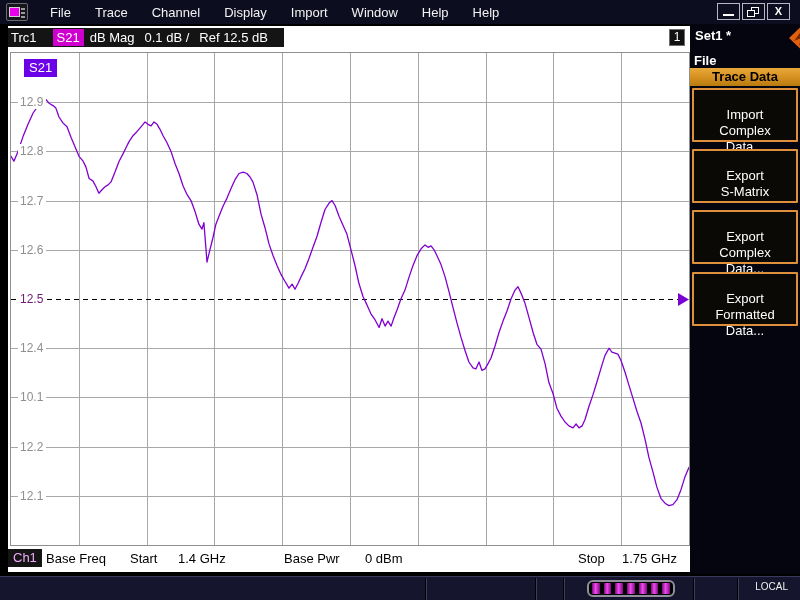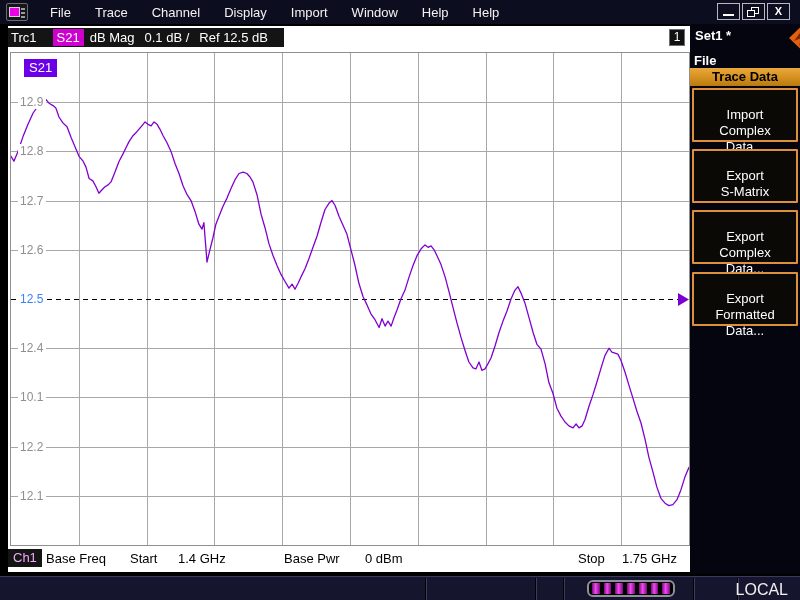--- a/index.html
+++ b/index.html
@@ -50,21 +50,21 @@
   }
   #plot {
     position:absolute; left:2px; top:26px; width:680px; height:494px;
     border:1px solid #8f8f8f; background:#fff;
   }
   #plot svg { display:block; width:100%; height:100%; }
   .ytick {
     position:absolute; left:7px; font-size:12px; color:#8f8f8f; background:#fff;
     padding:0 3px 0 2px; line-height:14px;
   }
-  .ytick.ref { color:#3b82f6; }
+  .ytick.ref { color:#701a75; }
   #trace-label {
     position:absolute; left:16px; top:33px; background:#6b00e8; color:#fff;
     font-size:13px; padding:1px 5px 2px 5px;
   }
   
   #channel-bar {
     position:absolute; left:0; top:522px; width:682px; height:24px; background:#fff;
     color:#000; font-size:13px;
   }
   #channel-bar .abs { position:absolute; top:3px; white-space:pre; }
@@ -107,21 +107,21 @@
   .sb-sep { position:absolute; top:1px; width:1px; height:22px; background:#000; box-shadow:1px 0 0 #3c3c62; }
   #progress {
     position:absolute; left:587px; top:3px; width:88px; height:17px;
     background:#000; border:2px solid #8f8f9a; border-radius:6px;
     display:flex; align-items:center; padding:0 3px; gap:4px; overflow:hidden;
   }
   .pseg {
     width:8px; height:11px;
     background:linear-gradient(90deg,#7d0a7d 0%, #f04af0 45%, #7d0a7d 100%);
   }
-  #local-label { position:absolute; right:12px; top:4px; color:#f0f0f0; font-size:16px; }
+  #local-label { position:absolute; right:12px; top:4px; color:#f0f0f0; font-size:10px; }
 </style>
 </head>
 <body>
 
 <div id="screen">
 
   <div id="titlebar">
     <div id="app-icon">
       <div class="scr"></div>
       <div class="k1"></div>

